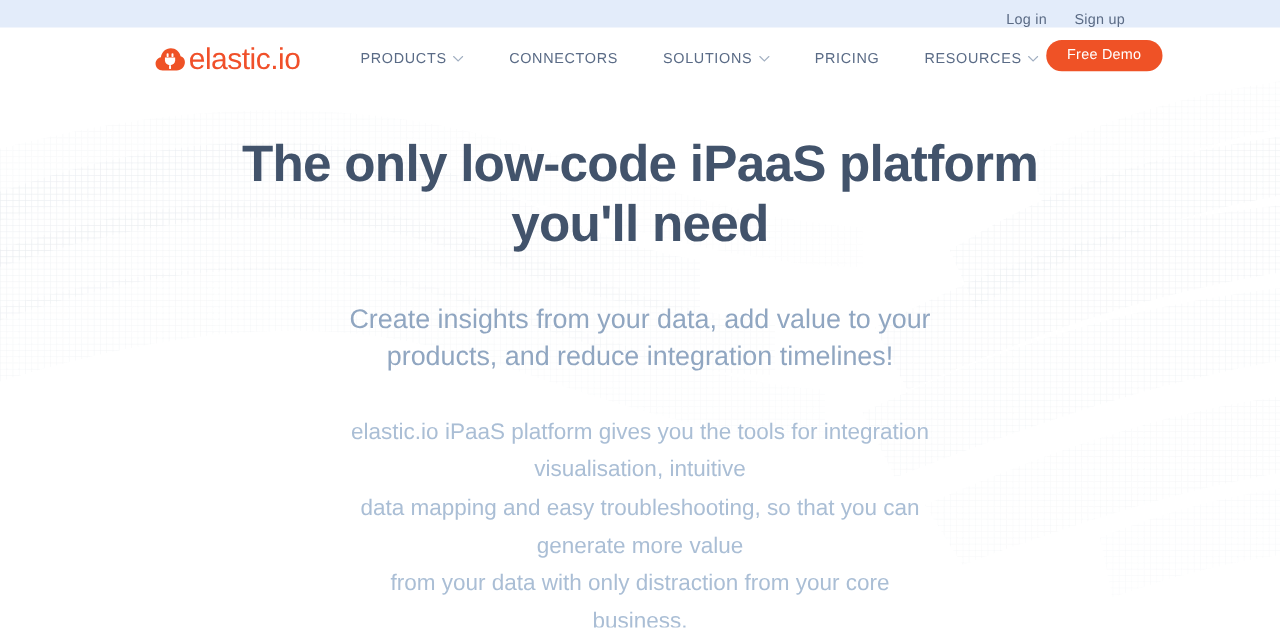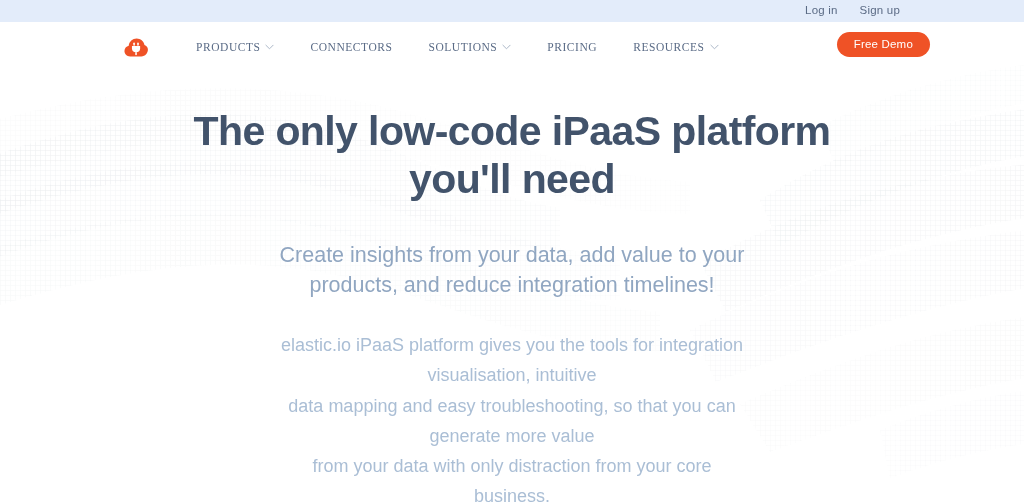--- a/index.html
+++ b/index.html
@@ -27,21 +27,21 @@
     pointer-events: none;
   }
 
   
   .topbar {
     position: relative;
     z-index: 5;
     height: 22px;
     background: #e3ecfa;
     display: flex;
-    align-items: center;
+    align-items: flex-end;
     justify-content: flex-end;
     padding-right: 124px;
     gap: 22px;
   }
   .topbar a {
     font-size: 11.5px;
     color: #5b6b85;
     text-decoration: none;
     letter-spacing: 0.2px;
     line-height: 1;
@@ -86,21 +86,20 @@
     display: flex;
     align-items: center;
     gap: 5px;
     padding: 0 36px 0 0;
     font-size: 11.5px;
     letter-spacing: 0.55px;
     color: #5a6b86;
     text-decoration: none;
     white-space: nowrap;
     cursor: pointer;
-    font-family: Liberation Serif, serif;
   }
   .nav-item:nth-child(1) { padding-left: 14px; }
   .chev { width: 9px; height: 6px; display: block; flex: 0 0 auto; opacity: .75; }
 
   .demo-btn {
     position: absolute;
     right: 94px;
     top: 10px;
     background: #ef5226;
     color: #fff;
@@ -237,20 +236,21 @@
     <svg class="logo-icon" viewBox="0 0 32 28" aria-hidden="true">
       <path d="M8.2 26.5 C3.6 26.5 0.6 23.3 0.6 19.4 C0.6 15.9 3.0 13.0 6.3 12.4
                C6.9 7.0 11.4 2.8 16.9 2.8 C22.0 2.8 26.3 6.5 27.3 11.3
                C30.0 12.0 31.9 14.5 31.9 17.4 C31.9 22.3 28.3 26.5 23.1 26.5 Z" fill="#ef5226"></path>
       <rect x="12.4" y="8.0" width="2.1" height="4.2" rx="1" fill="#ffffff"></rect>
       <rect x="17.6" y="8.0" width="2.1" height="4.2" rx="1" fill="#ffffff"></rect>
       <path d="M10.6 12.6 h10.9 v3.0 a5.45 5.45 0 0 1 -5.45 5.45
                a5.45 5.45 0 0 1 -5.45 -5.45 z" fill="#ffffff"></path>
       <rect x="15.0" y="20.6" width="2.1" height="4.4" rx="1" fill="#ffffff"></rect>
     </svg>
+    <span class="logo-text">elastic.io</span>
   </a>
 
   <nav class="nav">
 
     <a href="#" class="nav-item">
       <span>PRODUCTS</span>
       <svg class="chev" viewBox="0 0 10 6" aria-hidden="true">
         <path d="M1 1 L5 5 L9 1" stroke="#8496ae" stroke-width="1" fill="none" stroke-linecap="round"></path>
       </svg>
     </a>

